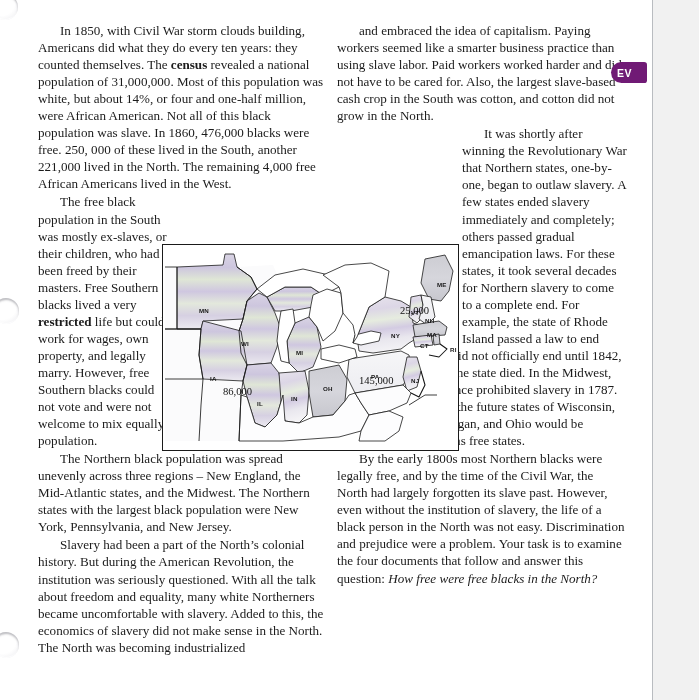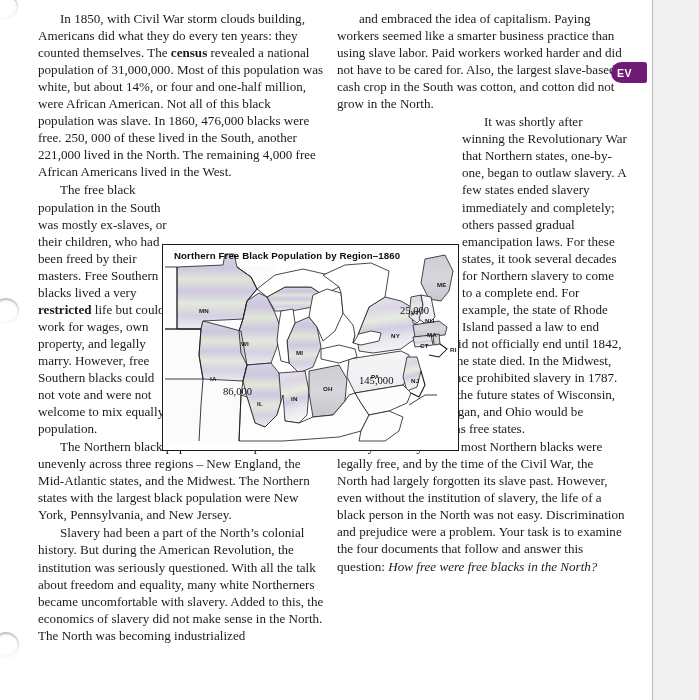--- a/index.html
+++ b/index.html
@@ -53,21 +53,21 @@
     width: 290px;
     font-size: 13.1px;
     line-height: 17.05px;
     color: #1b1b1b;
     text-align: left;
   }
   #col-left  { left: 38px;  }
   #col-right { left: 337px; }
 
   .para {
-    margin: 4px 0 0 0;
+    margin: 16px 0 0 0;
     text-indent: 22px;
   }
   .para + .para { margin-top: 1px; }
   .para b { font-weight: bold; }
   .para i { font-style: italic; text-align: center; }
 
   
   #col-left .para.wrap-left { width: 290px; }
 
   
@@ -178,21 +178,20 @@
 
     <p class="para">and embraced the idea of capitalism. Paying workers seemed like a smarter business practice than using slave labor. Paid workers worked harder and did not have to be cared for. Also, the largest slave-based cash crop in the South was cotton, and cotton did not grow in the North.</p>
 
     <p class="para"><span id="map-spacer-right"></span><span>It was shortly after winning the Revolutionary War that Northern states, one-by-one, began to outlaw slavery. A few states ended slavery immediately and completely; others passed gradual emancipation laws. For these states, it took several decades for Northern slavery to come to a complete end. For example, the state of Rhode Island passed a law to end slavery in 1784 but it did not officially end until 1842, when the last slave in the state died. In the Midwest, The Northwest Ordinance prohibited slavery in 1787. This made certain that the future states of Wisconsin, Illinois, Indiana, Michigan, and Ohio would be admitted to the Union as free states.</span></p>
 
     <p class="para"><span>By the early 1800s most Northern blacks were legally free, and by the time of the Civil War, the North had largely forgotten its slave past. However, even without the institution of slavery, the life of a black person in the North was not easy. Discrimination and prejudice were a problem. Your task is to examine the four documents that follow and answer this question: </span><i>How free were free blacks in the North?</i></p>
   </div>
 
   <div id="map-figure">
 
-    <div id="map-title">Northern Free Black Population by Region–1860</div>
 
     <svg id="map-canvas" viewBox="0 0 294 204">
       <defs>
         <linearGradient id="gband" x1="0" y1="0" x2="0" y2="1">
           <stop offset="0%" stop-color="#d9d4e4"></stop>
           <stop offset="18%" stop-color="#cdc6de"></stop>
           <stop offset="34%" stop-color="#dfe6d6"></stop>
           <stop offset="50%" stop-color="#cfc7e0"></stop>
           <stop offset="66%" stop-color="#e3e8dc"></stop>
           <stop offset="82%" stop-color="#d6d0e2"></stop>

